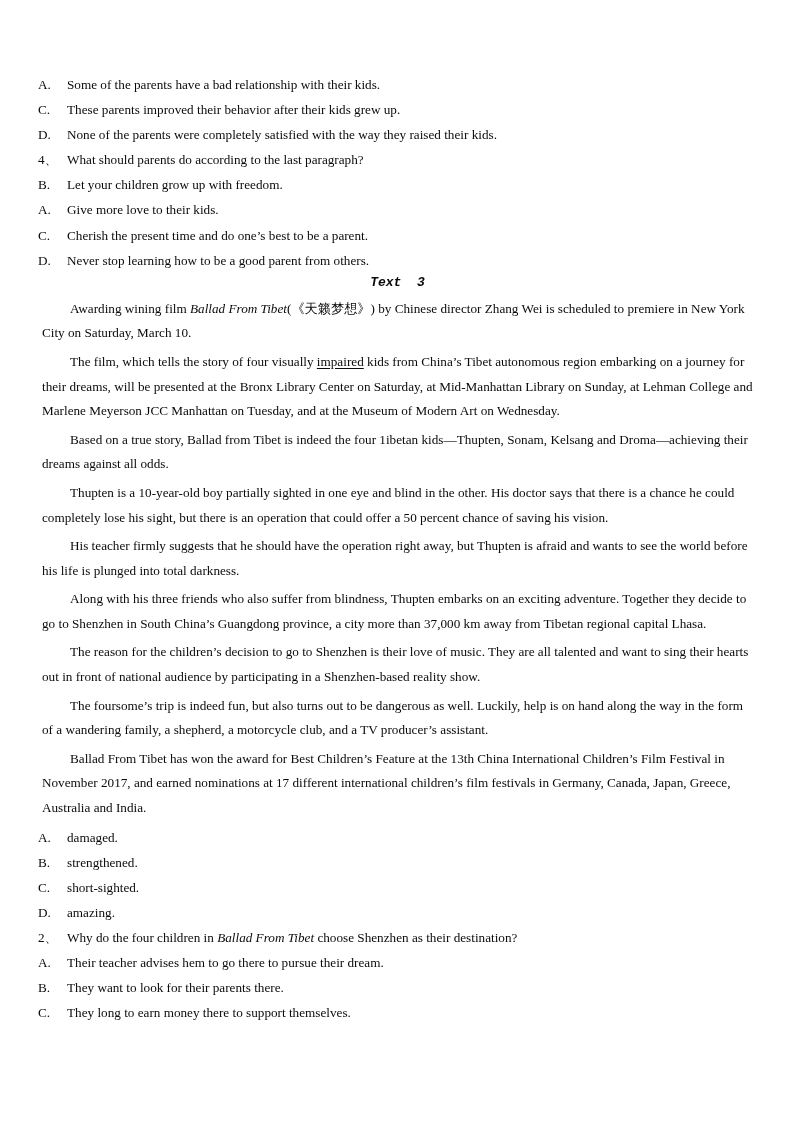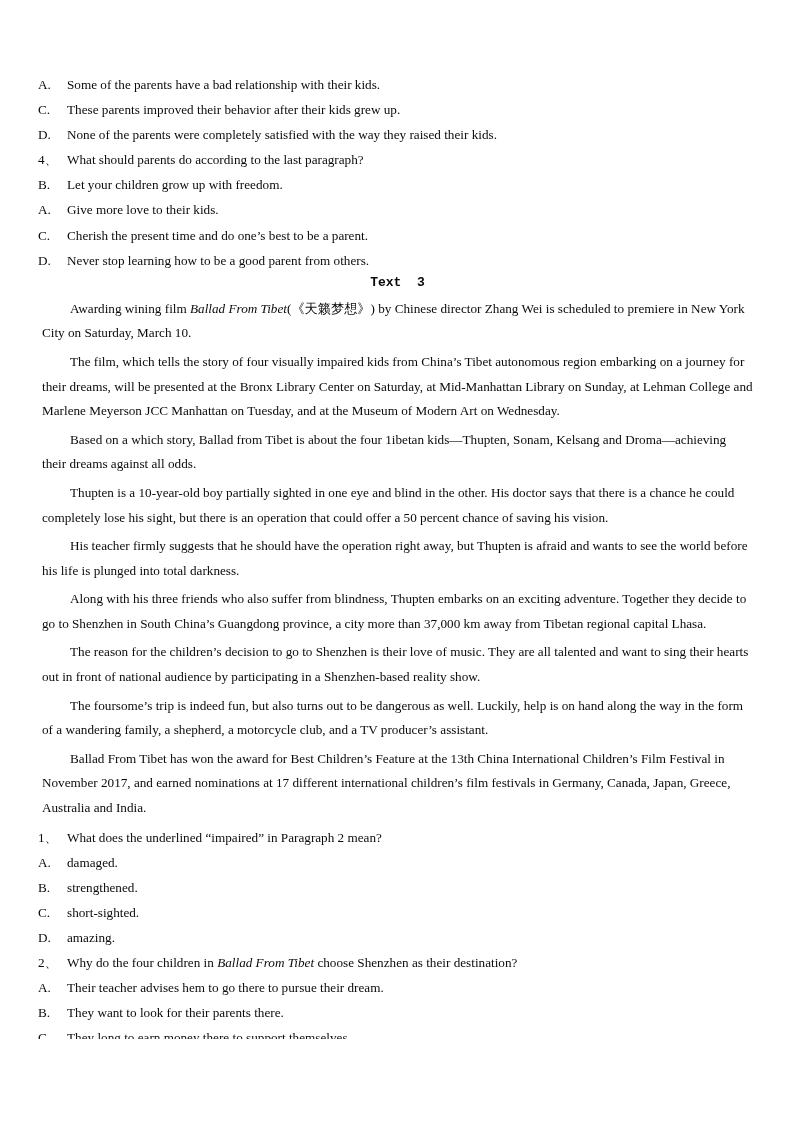--- a/index.html
+++ b/index.html
@@ -22,22 +22,23 @@
     text-align: left;
     text-indent: 28px;
   }
   .heading {
     line-height: 20px;
     text-align: center;
     font-family: "Liberation Mono", "DejaVu Sans Mono", monospace;
     font-weight: bold;
     font-size: 13px;
     white-space: pre;
+    font-style: italic;
   }
-  .u { text-underline-offset: 2px; }
+  .u { text-decoration: underline; text-underline-offset: 2px; }
   i { font-style: italic; }
 </style>
 </head>
 <body>
 
 <div class="page">
   <div class="content">
 
     <div class="qline"><span class="opt-label">A.</span><span>Some of the parents have a bad relationship with their kids.</span></div>
     <div class="qline"><span class="opt-label">C.</span><span>These parents improved their behavior after their kids grew up.</span></div>
@@ -46,29 +47,28 @@
     <div class="qline"><span class="opt-label">4、</span><span>What should parents do according to the last paragraph?</span></div>
     <div class="qline"><span class="opt-label">B.</span><span>Let your children grow up with freedom.</span></div>
     <div class="qline"><span class="opt-label">A.</span><span>Give more love to their kids.</span></div>
     <div class="qline"><span class="opt-label">C.</span><span>Cherish the present time and do one’s best to be a parent.</span></div>
     <div class="qline"><span class="opt-label">D.</span><span>Never stop learning how to be a good parent from others.</span></div>
 
     <div class="heading">Text  3</div>
 
     <p class="para"><span>Awarding wining film </span><i>Ballad From Tibet</i><span>(《天籁梦想》) by Chinese director Zhang Wei is scheduled to premiere in New York City on Saturday, March 10.</span></p>
     <p class="para"><span>The film, which tells the story of four visually </span><span class="u">impaired</span><span> kids from China’s Tibet autonomous region embarking on a journey for their dreams, will be presented at the Bronx Library Center on Saturday, at Mid-Manhattan Library on Sunday, at Lehman College and Marlene Meyerson JCC Manhattan on Tuesday, and at the Museum of Modern Art on Wednesday.</span></p>
-    <p class="para">Based on a which story, Ballad from Tibet is about the four 1ibetan kids—Thupten, Sonam, Kelsang and Droma—achieving their dreams against all odds.</p>
+    <p class="para">Based on a true story, Ballad from Tibet is indeed the four 1ibetan kids—Thupten, Sonam, Kelsang and Droma—achieving their dreams against all odds.</p>
     <p class="para">Thupten is a 10-year-old boy partially sighted in one eye and blind in the other. His doctor says that there is a chance he could completely lose his sight, but there is an operation that could offer a 50 percent chance of saving his vision.</p>
     <p class="para">His teacher firmly suggests that he should have the operation right away, but Thupten is afraid and wants to see the world before his life is plunged into total darkness.</p>
     <p class="para">Along with his three friends who also suffer from blindness, Thupten embarks on an exciting adventure. Together they decide to go to Shenzhen in South China’s Guangdong province, a city more than 37,000 km away from Tibetan regional capital Lhasa.</p>
     <p class="para">The reason for the children’s decision to go to Shenzhen is their love of music. They are all talented and want to sing their hearts out in front of national audience by participating in a Shenzhen-based reality show.</p>
     <p class="para">The foursome’s trip is indeed fun, but also turns out to be dangerous as well. Luckily, help is on hand along the way in the form of a wandering family, a shepherd, a motorcycle club, and a TV producer’s assistant.</p>
     <p class="para">Ballad From Tibet has won the award for Best Children’s Feature at the 13th China International Children’s Film Festival in November 2017, and earned nominations at 17 different international children’s film festivals in Germany, Canada, Japan, Greece, Australia and India.</p>
 
-    <div class="qline"><span class="opt-label">1、</span><span>What does the underlined “impaired” in Paragraph 2 mean?</span></div>
     <div class="qline"><span class="opt-label">A.</span><span>damaged.</span></div>
     <div class="qline"><span class="opt-label">B.</span><span>strengthened.</span></div>
     <div class="qline"><span class="opt-label">C.</span><span>short-sighted.</span></div>
     <div class="qline"><span class="opt-label">D.</span><span>amazing.</span></div>
 
     <div class="qline"><span class="opt-label">2、</span><span>Why do the four children in </span><i>Ballad From Tibet</i><span> choose Shenzhen as their destination?</span></div>
     <div class="qline"><span class="opt-label">A.</span><span>Their teacher advises hem to go there to pursue their dream.</span></div>
     <div class="qline"><span class="opt-label">B.</span><span>They want to look for their parents there.</span></div>
     <div class="qline"><span class="opt-label">C.</span><span>They long to earn money there to support themselves.</span></div>
 

